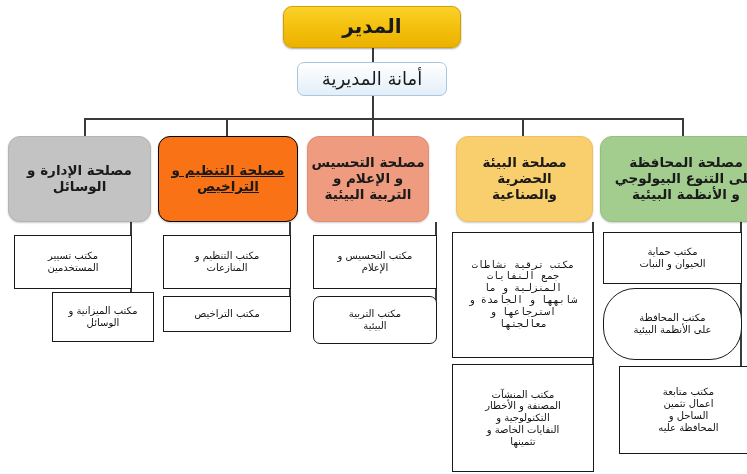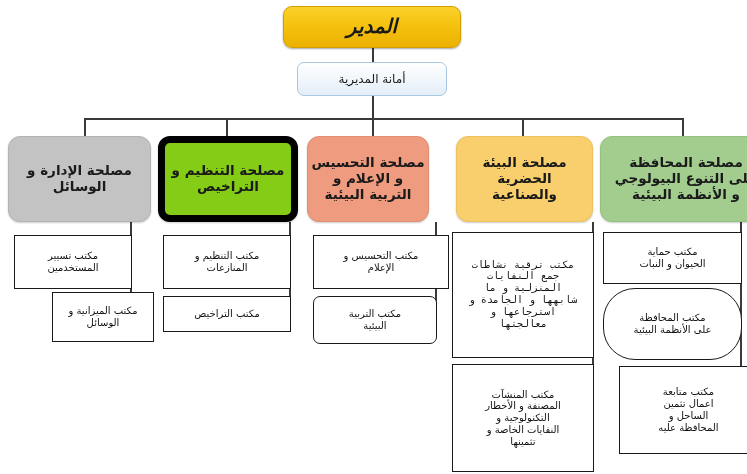--- a/index.html
+++ b/index.html
@@ -37,43 +37,42 @@
 
   
   .n-director {
     background: linear-gradient(180deg, #fbd22b 0%, #f4c10e 48%, #edb100 100%);
     border: 1px solid #d39f00;
     border-radius: 9px;
     box-shadow: 0 1px 2px rgba(0,0,0,.35);
     font-size: 20px;
     font-weight: 700;
     color: #1a1a1a;
-    font-style: italic;
   }
 
   
   .n-secretariat {
     background: linear-gradient(180deg, #ffffff 0%, #eef5fb 60%, #e3eef8 100%);
     border: 1px solid #a9c7e0;
     border-radius: 7px;
-    font-size: 12px;
+    font-size: 18px;
     font-weight: 400;
     color: #1a1a1a;
   }
 
   
   .dept {
     border-radius: 12px;
     font-size: 13.5px;
     font-weight: 700;
     color: #1a1a1a;
     box-shadow: 0 1px 2px rgba(0,0,0,.20);
   }
   .dept.c-gray   { background: #c3c3c3; border: 1px solid #b3b3b3; }
-  .dept.c-blue   { background: #84cc16; border: 7px solid #000000; }
+  .dept.c-blue   { background: #f97316; border: 1px solid #000000; text-decoration: underline; }
   .dept.c-salmon { background: #ee9b7f; border: 1px solid #e28e72; }
   .dept.c-yellow { background: #f9ce6d; border: 1px solid #efc15c; }
   .dept.c-green  { background: #a2cd8f; border: 1px solid #93c17f; }
 
   
   .office {
     background: #ffffff;
     border: 1.6px solid #1a1a1a;
     font-size: 10px;
     font-weight: 400;
@@ -173,21 +172,21 @@
   </div>
 
   <div class="node office" style="left:163px; top:235px; width:128px; height:54px;">
     <span>مكتب التنظيم و
 المنازعات</span>
   </div>
   <div class="node office" style="left:163px; top:296px; width:128px; height:36px;">
     <span>مكتب التراخيص</span>
   </div>
 
-  <div class="node office" style="left:313px; top:235px; width:136px; height:54px;">
+  <div class="node office" style="left:313px; top:235px; width:124px; height:54px;">
     <span>مكتب التحسيس و
 الإعلام</span>
   </div>
   <div class="node office" style="left:313px; top:296px; width:124px; height:48px;border-radius:7px;">
     <span>مكتب التربية
 البيئية</span>
   </div>
 
   <div class="node office" style="left:452px; top:232px; width:142px; height:126px;font-family:Liberation Mono, monospace;">
     <span>مكتب ترقية نشاطات

